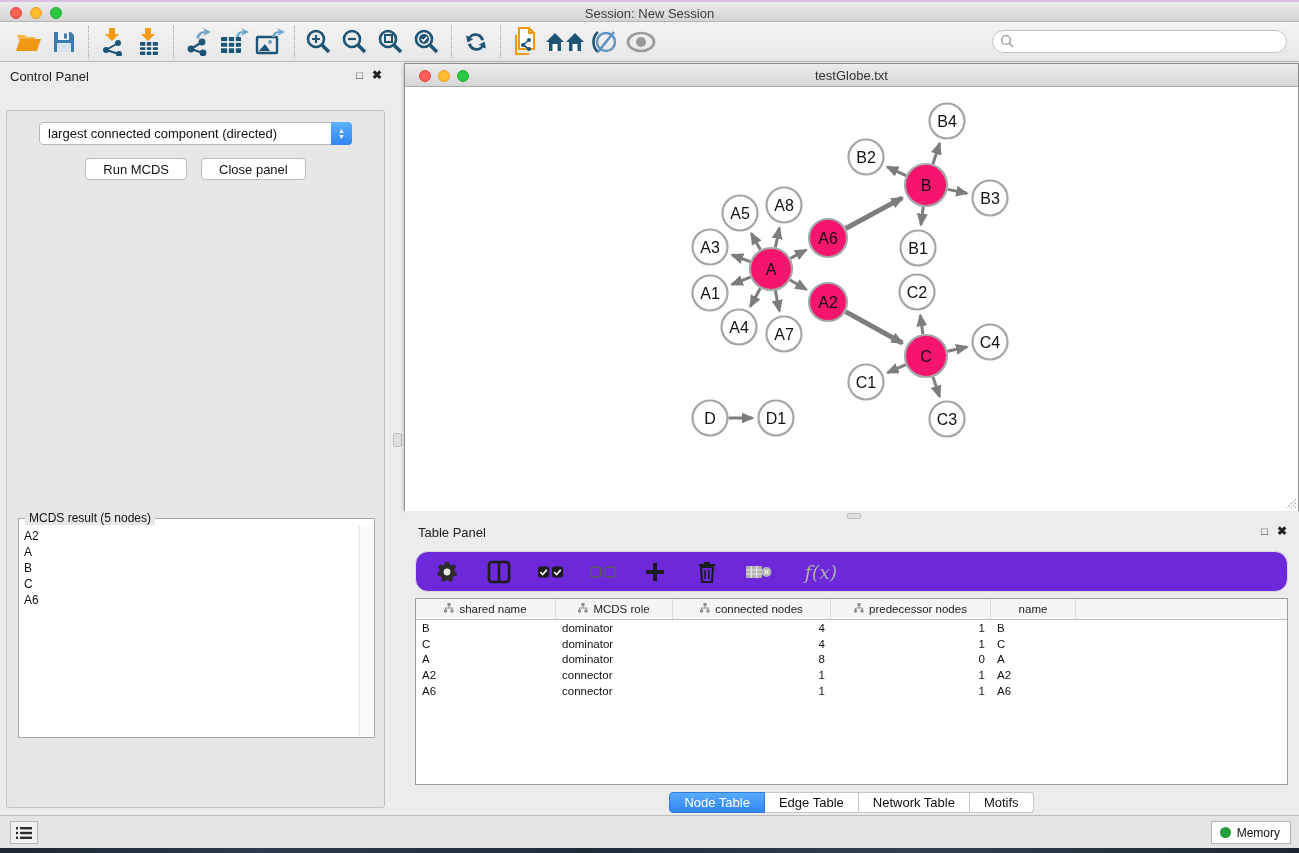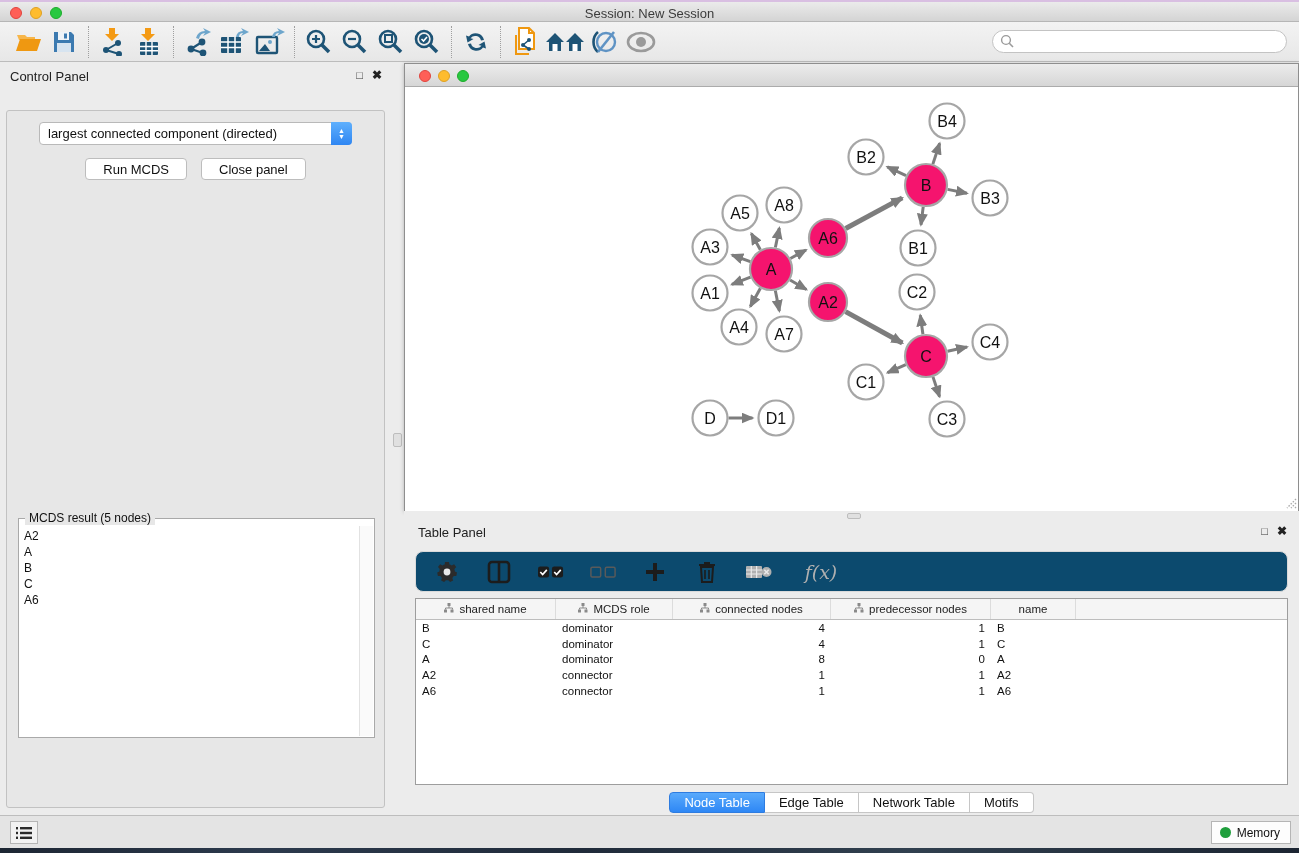--- a/index.html
+++ b/index.html
@@ -75,22 +75,22 @@
   .net-title-text { position:absolute; width:100%; text-align:center; top:4px; font-size:13px; color:#333; }
   .net-canvas { position:absolute; left:0; top:24px; width:893px; height:423px; background:#fff; }
   .resize-grip { position:absolute; right:1px; bottom:1px; }
 
   
   .table-panel { position:absolute; left:404px; top:520px; width:895px; height:295px; background:#ececec; }
   .tp-head { height:25px; position:relative; }
   .tp-title { position:absolute; left:14px; top:5px; font-size:13px; color:#222; }
   .tp-float { position:absolute; right:31px; top:5px; font-size:11px; color:#333; }
   .tp-close { position:absolute; right:12px; top:4px; font-size:12px; font-weight:bold; color:#222; }
-  .tp-toolbar { position:absolute; left:11px; top:31px; width:873px; height:41px; background:#0c4a6e;
-    border:1px solid #dadada; border-radius:8px; display:flex; align-items:center; padding-left:18px; gap:26px; }
+  .tp-toolbar { position:absolute; left:11px; top:31px; width:873px; height:41px; background:#6d28d9;
+    border:1px solid #dadada; border-radius:13px; display:flex; align-items:center; padding-left:18px; gap:26px; }
   .tp-tool { display:flex; align-items:center; justify-content:center; width:26px; height:30px; }
   .fx-label { font-family:"DejaVu Serif", serif; font-style:italic; font-size:19px; color:#b0b0b0; }
 
   .tp-table { position:absolute; left:11px; top:78px; width:873px; height:187px; background:#fff; border:1px solid #9d9d9d; overflow:hidden; }
   .tbl-header { display:flex; height:21px; border-bottom:1px solid #bdbdbd; background:#f5f5f5; }
   .tbl-hcell { display:flex; align-items:center; justify-content:center; gap:5px; font-size:11.5px; color:#222;
     border-right:1px solid #dcdcdc; height:100%; }
   .tbl-row { display:flex; height:15.7px; align-items:center; }
   .tbl-cell { font-size:11.5px; color:#111; padding:0 6px; white-space:nowrap; overflow:hidden; }
   .num { text-align:right; }
@@ -295,20 +295,21 @@
 
 <div class="vsplit">
     <div class="grip"></div>
   </div>
 
 <div class="net-window">
   <div class="net-titlebar">
     <span class="traffic t-red"></span>
     <span class="traffic t-yellow"></span>
     <span class="traffic t-green"></span>
+    <div class="net-title-text">testGlobe.txt</div>
   </div>
   <div class="net-canvas">
     <svg id="graph-svg" width="893" height="423" viewBox="0 0 893 423">
       <defs>
         <marker id="arrow" markerUnits="userSpaceOnUse" markerWidth="13" markerHeight="11" refX="11" refY="5.5" orient="auto">
           <path d="M0,0 L13,5.5 L0,11 Z" fill="#7d7d7d"></path>
         </marker>
       </defs>
       <g id="graph-edges">
           <line x1="355.34505057363026" y1="161.7523494233321" x2="346.38142325089495" y2="145.55999038871343" stroke="#7d7d7d" stroke-width="3" marker-end="url(#arrow)"></line>

